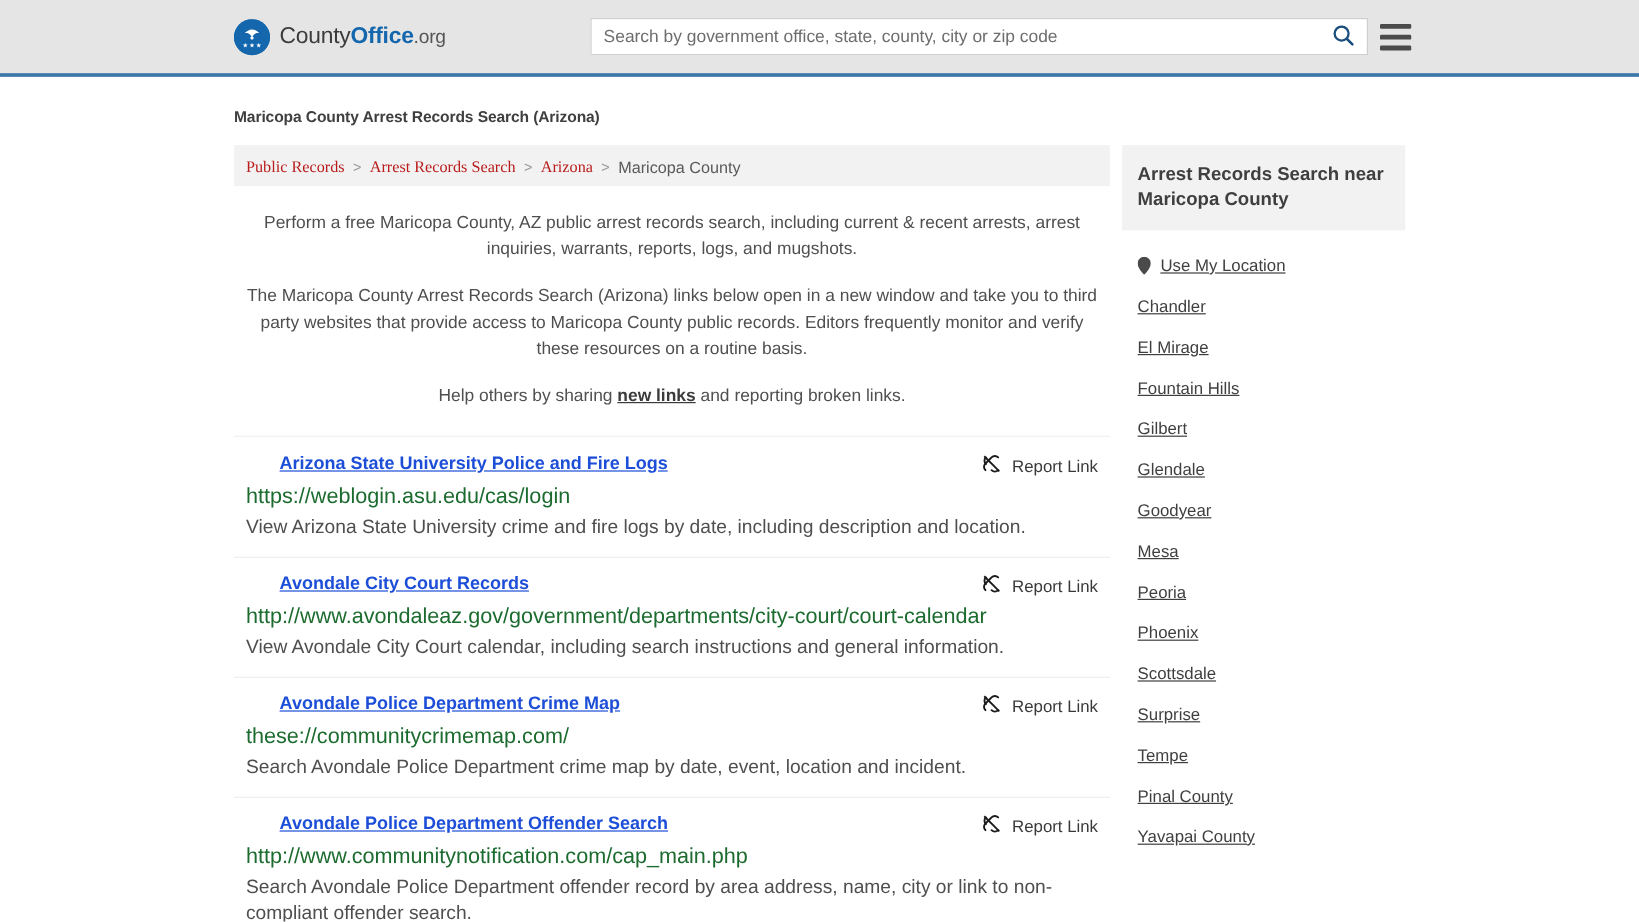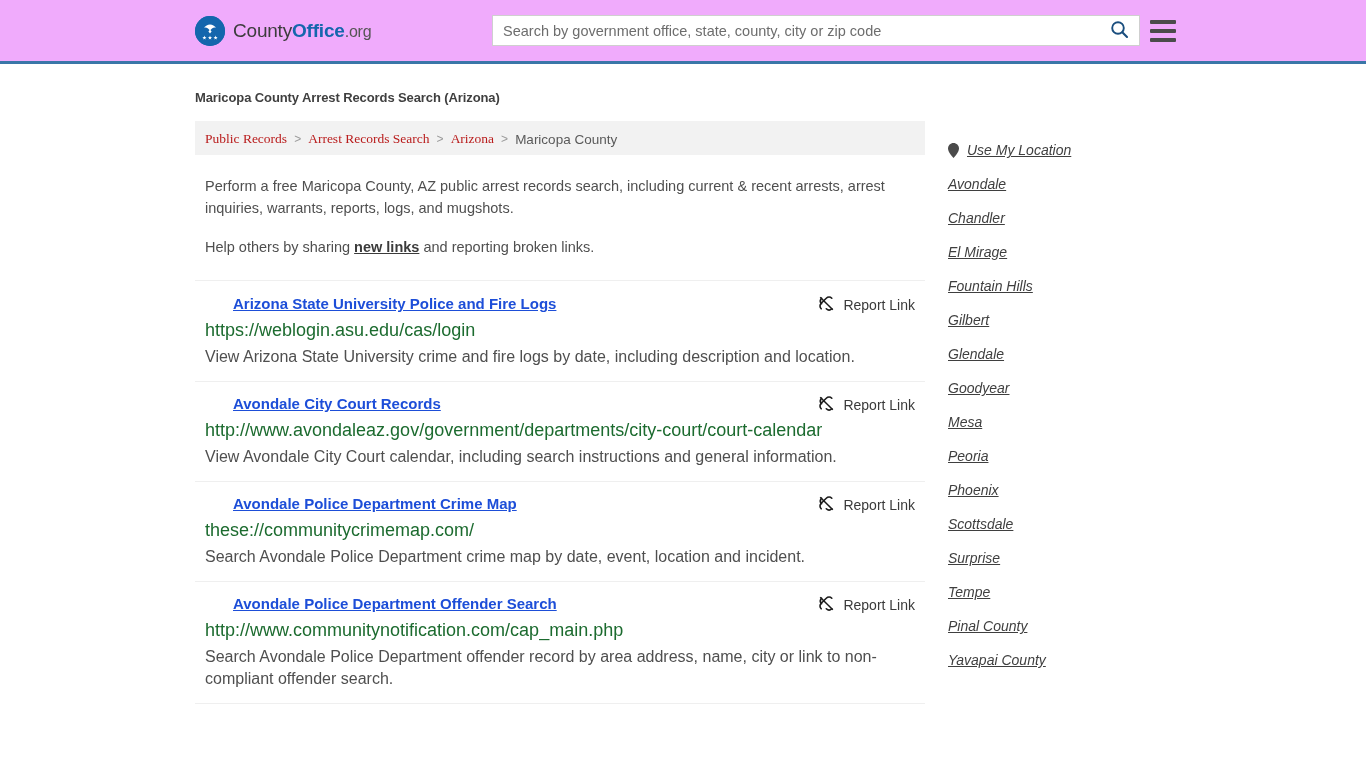--- a/index.html
+++ b/index.html
@@ -8,21 +8,21 @@
     width: 1366px; height: 768px;
     overflow: hidden;
     background: #ffffff;
     font-family: "Liberation Sans", sans-serif;
     -webkit-font-smoothing: antialiased;
   }
 
   
   .site-header {
     height: 64px;
-    background: #f0abfc;
+    background: #e5e5e5;
     border-bottom: 3px solid #3a76a8;
     display: flex;
     align-items: center;
     position: relative;
   }
   .brand {
     position: absolute;
     left: 195px;
     display: flex;
     align-items: center;
@@ -132,21 +132,21 @@
   }
   .breadcrumb a {
     color: #b91c1c;
     text-decoration: none;
     font-family: Liberation Serif, serif;
   }
   .breadcrumb .sep { color: #9a9a9a; margin: 0 7px; font-size: 12px; }
   .breadcrumb .crumb-last { color: #5a5a5a; }
 
   
-  .intro { padding: 0 10px; }
+  .intro { padding: 0 10px; text-align: center; }
   .intro p {
     font-size: 14.5px;
     line-height: 22px;
     color: #4f4f4f;
     margin: 17px 0 0 0;
   }
   .intro p:first-child { margin-top: 20px; }
   .intro a.inline-link {
     color: #3b3b3b;
     text-decoration: underline;
@@ -203,21 +203,21 @@
 
   
   .side-panel-head {
     background: #f2f2f2;
     padding: 14px 13px 15px 13px;
     font-size: 15.5px;
     font-weight: bold;
     color: #3f3f3f;
     line-height: 21px;
   }
-  .side-list { margin-top: 12px; padding: 0 13px; font-style: italic; }
+  .side-list { margin-top: 12px; padding: 0 13px; }
   .side-item {
     display: flex;
     align-items: center;
     gap: 8px;
     padding: 9px 0;
     font-size: 14px;
   }
   .side-item a {
     color: #3f3f3f;
     text-decoration: underline;
@@ -274,20 +274,21 @@
         <span class="sep">&gt;</span>
         <a href="#">Arrest Records Search</a>
         <span class="sep">&gt;</span>
         <a href="#">Arizona</a>
         <span class="sep">&gt;</span>
         <span class="crumb-last">Maricopa County</span>
       </nav>
 
       <div class="intro">
         <p>Perform a free Maricopa County, AZ public arrest records search, including current &amp; recent arrests, arrest inquiries, warrants, reports, logs, and mugshots.</p>
+        <p>The Maricopa County Arrest Records Search (Arizona) links below open in a new window and take you to third party websites that provide access to Maricopa County public records. Editors frequently monitor and verify these resources on a routine basis.</p>
         <p><span>Help others by sharing </span><a class="inline-link" href="#">new links</a><span> and reporting broken links.</span></p>
       </div>
 
       <div class="link-list" id="link-list">
           <div class="link-item">
             <div class="link-head">
               <a class="link-title" href="#">Arizona State University Police and Fire Logs</a>
               <a class="report-link" href="#">
                 <span><svg width="17" height="17" viewBox="0 0 17 17" aria-hidden="true">
   <line x1="2.2" y1="2.2" x2="14.8" y2="14.8" stroke="#1a1a1a" stroke-width="1.5"></line>
@@ -350,32 +351,30 @@
                 <span class="rl-label">Report Link</span>
               </a>
             </div>
             <div class="link-url">http://www.communitynotification.com/cap_main.php</div>
             <div class="link-desc">Search Avondale Police Department offender record by area address, name, city or link to non-compliant offender search.</div>
           </div>
         </div>
     </div>
 
     <aside class="side-col">
+      <div class="side-panel-head">Arrest Records Search near Maricopa County</div>
       <div class="side-list" id="side-list">
         <div class="side-item">
           <span class="pin-icon">
             <svg width="11" height="15" viewBox="0 0 11 15" aria-hidden="true">
               <path d="M5.5 0 C2.46 0 0 2.46 0 5.5 C0 9.6 5.5 15 5.5 15 C5.5 15 11 9.6 11 5.5 C11 2.46 8.54 0 5.5 0 Z" fill="#4a4a4a"></path>
             </svg>
           </span>
           <a href="#">Use My Location</a>
         </div>
-      <div class="side-item">
-            <a href="#">Avondale</a>
-          </div>
           <div class="side-item">
             <a href="#">Chandler</a>
           </div>
           <div class="side-item">
             <a href="#">El Mirage</a>
           </div>
           <div class="side-item">
             <a href="#">Fountain Hills</a>
           </div>
           <div class="side-item">

